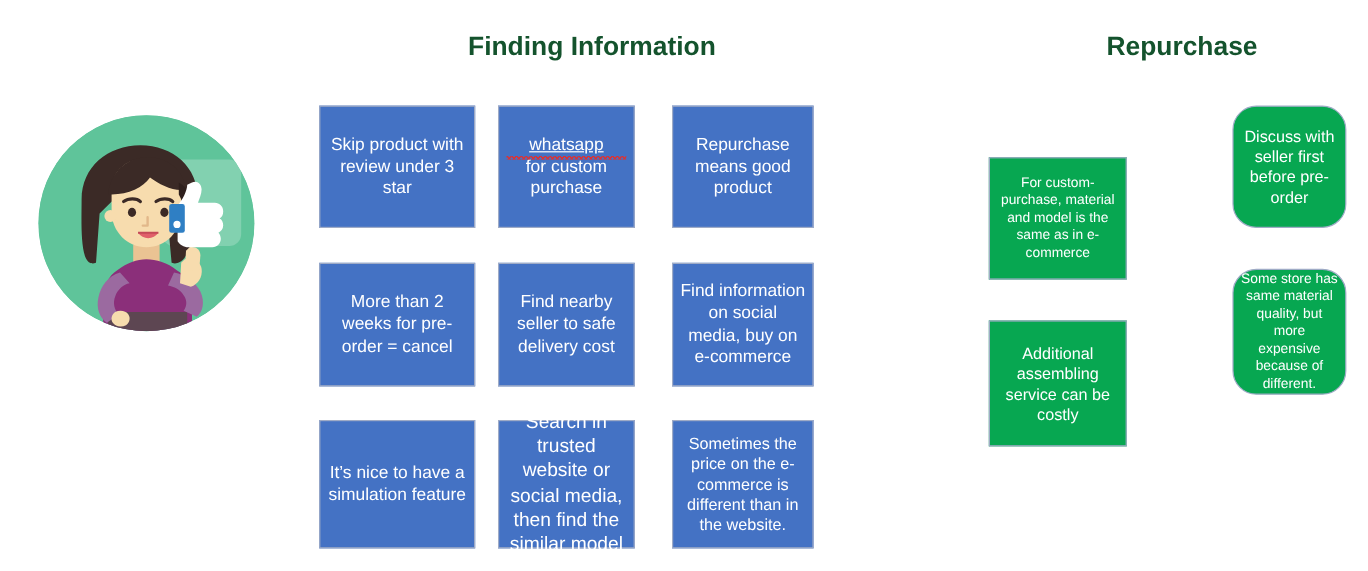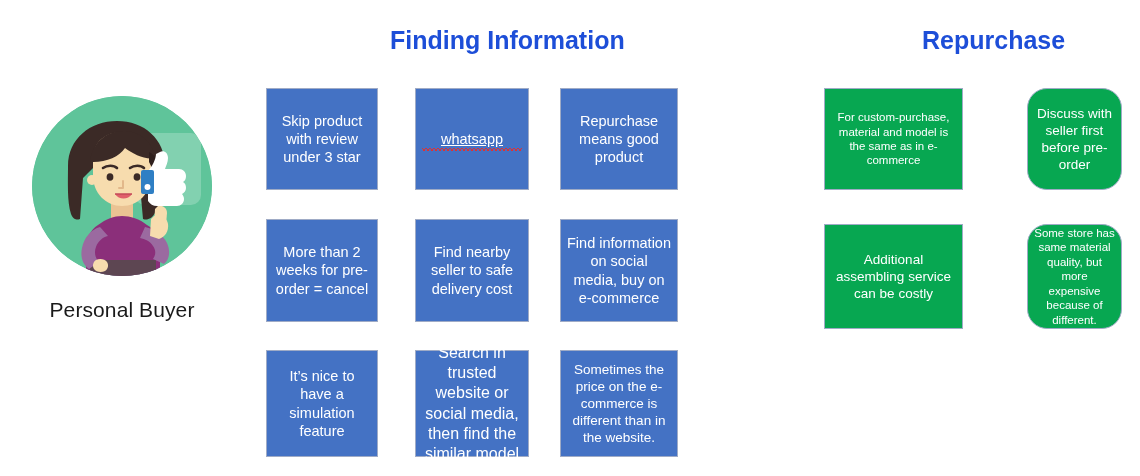--- a/index.html
+++ b/index.html
@@ -38,23 +38,23 @@
     text-align: center;
     font-size: 21px;
     font-weight: 400;
     color: #1a1a1a;
     letter-spacing: 0.1px;
   }
 
   
   .section-title {
     position: absolute;
-    font-size: 25px;
+    font-size: 22px;
     font-weight: bold;
-    color: #1d4ed8;
+    color: #14532d;
     white-space: nowrap;
   }
   #title-finding { left: 390px; top: 26px; }
   #title-purchasing { left: 922px; top: 26px; }
 
   
   .card {
     position: absolute;
     box-sizing: border-box;
     display: flex;
@@ -69,29 +69,29 @@
   .card span { display: block; width: 100%; }
   .card.blue  { background: #4472c4; }
   .card.green { background: #07a751; }
 
   .fs-lg { font-size: 14.5px; }
   .fs-md { font-size: 13.5px; }
   .fs-sm { font-size: 16px; }
   .fs-xs { font-size: 11.5px; }
 
   
-  .bc1 { left: 266px; width: 112px; }
+  .bc1 { left: 266px; width: 130px; }
   .bc2 { left: 415px; width: 114px; }
   .bc3 { left: 560px; width: 118px; }
   .br1 { top: 88px;  height: 102px; }
   .br2 { top: 219px; height: 103px; }
   .br3 { top: 350px; height: 107px; }
 
   
-  .gc1 { left: 824px; width: 139px; }
+  .gc1 { left: 824px; width: 115px; margin-top: 43px; }
   .gc2 { left: 1027px; width: 95px; border-radius: 20px; }
   .gr1 { top: 88px;  height: 102px; }
   .gr2 { top: 224px; height: 105px; }
 
   
   .misspell {
     text-decoration: underline;
     text-decoration-color: #ffffff;
     position: relative;
     display: inline-block;
@@ -156,33 +156,33 @@
 
       <path d="M122 120c7-2 13 2 14 8 1 7-3 13-9 15l-9-3 1-17z" fill="#f7dcae"></path>
       <path d="M126 110c5-1 9 2 9 7l-1 12-12 1 1-17z" fill="#f7dcae"></path>
 
       <path d="M128 56c4-2 8 1 8 6 0 4-2 8-3 11h14c4 0 7 3 7 7 0 3-1 5-3 6 2 1 3 3 3 6 0 3-2 5-4 6 1 1 2 3 2 5 0 4-3 7-7 7h-20c-4 0-7-2-9-5V75c4-4 8-12 8-17z" fill="#ffffff"></path>
 
       <rect x="109" y="74" width="13" height="24" rx="2" fill="#2f7fc4"></rect>
       <circle cx="115.5" cy="91" r="3" fill="#ffffff"></circle>
     </svg>
   </div>
-  <div id="persona-label">Personal Buyer</div>
 </div>
 
 <div class="section-title" id="title-finding">Finding Information</div>
 <div class="section-title" id="title-purchasing">Repurchase</div>
 
 <div class="card blue bc1 br1">
   <span class="fs-lg">Skip product with review under 3 star</span>
 </div>
 
 <div class="card blue bc2 br1">
   <span class="fs-lg">
       <span class="misspell">whatsapp</span>
+      <span> for custom purchase</span>
     </span>
 </div>
 
 <div class="card blue bc3 br1">
   <span class="fs-lg">Repurchase means good product</span>
 </div>
 
 <div class="card blue bc1 br2">
   <span class="fs-lg">More than 2 weeks for pre-order = cancel</span>
 </div>

